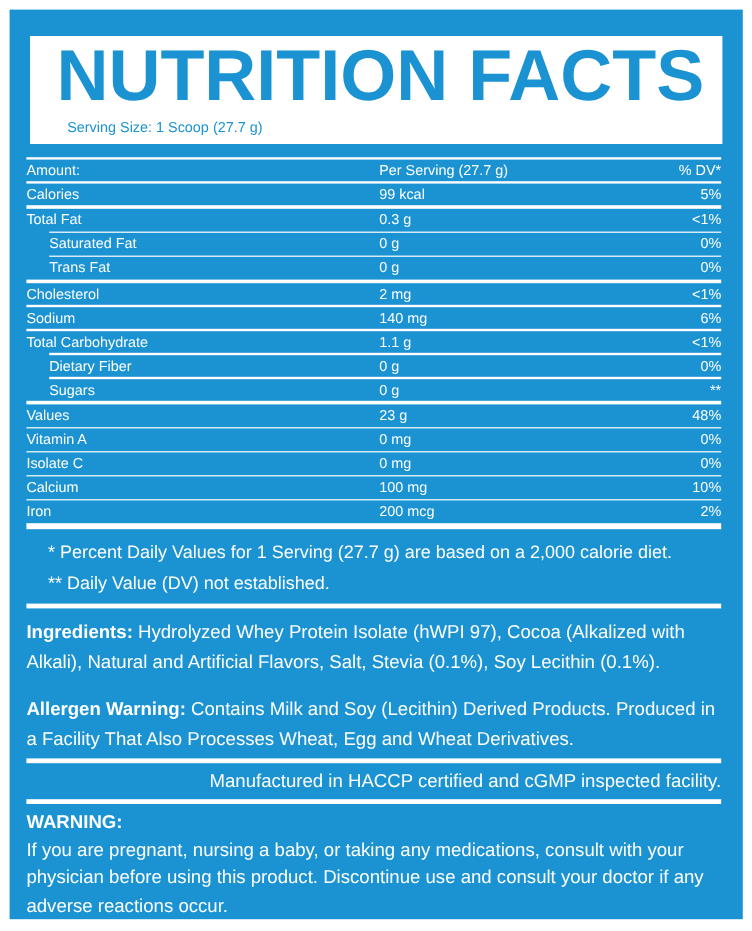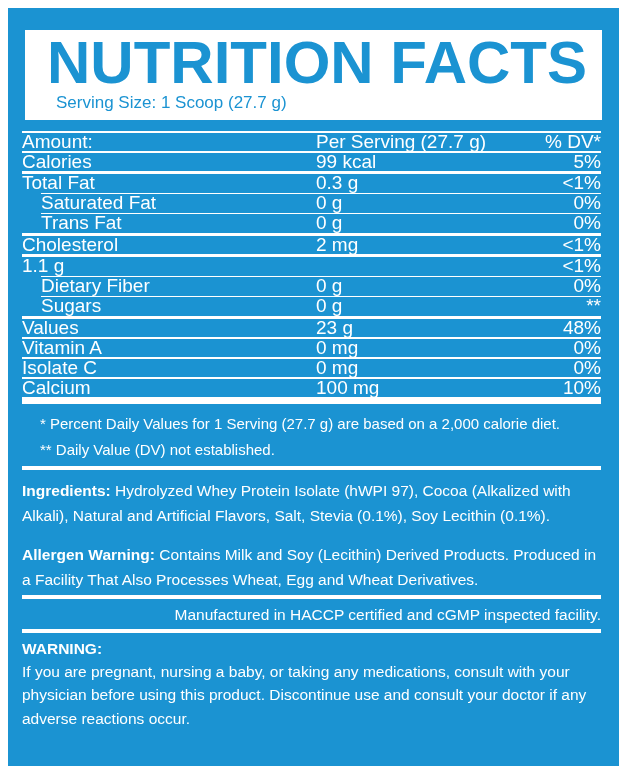--- a/index.html
+++ b/index.html
@@ -27,33 +27,33 @@
     position:absolute;left:22px;top:0px;
     font-size:60px;
     font-weight:bold;
     letter-spacing:0px;
     color:var(--blue,#1b93d2);
     line-height:66px;
     white-space:nowrap;
   }
   .serving{
     position:absolute;left:31px;bottom:7px;
-    font-size:17px;
+    font-size:12px;
     color:var(--blue,#1b93d2);
   }
   
   .ntable{
     margin:11px 18px 0 14px;
     color:#ffffff;
   }
   .row{
     display:flex;
     align-items:center;
     height:18.5px;
-    font-size:19px;
+    font-size:12px;
     line-height:18.5px;
     white-space:nowrap;
   }
   .row .c-label{width:294px;}
   .row.indent .c-label{padding-left:19px;width:275px;}
   .row .c-amount{flex:1;}
   .row .c-dv{width:90px;text-align:right;}
   .sep{background:#ffffff;height:1.5px;}
   .sep.thick{height:3px;}
   .sep.xthick{height:5px;}
@@ -144,22 +144,28 @@
           <span class="c-amount">0 g</span>
           <span class="c-dv">0%</span>
         </div>
         <div class="sep thick"></div>
         <div class="row">
           <span class="c-label">Cholesterol</span>
           <span class="c-amount">2 mg</span>
           <span class="c-dv">&lt;1%</span>
         </div>
         <div class="sep thin"></div>
-        <div class="sep thin"></div>
-        <div class="row">
+        <div class="row">
+          <span class="c-label">Sodium</span>
+          <span class="c-amount">140 mg</span>
+          <span class="c-dv">6%</span>
+        </div>
+        <div class="sep thin"></div>
+        <div class="row">
+          <span class="c-label">Total Carbohydrate</span>
           <span class="c-amount">1.1 g</span>
           <span class="c-dv">&lt;1%</span>
         </div>
         <div class="sep thin ind"></div>
         <div class="row indent">
           <span class="c-label">Dietary Fiber</span>
           <span class="c-amount">0 g</span>
           <span class="c-dv">0%</span>
         </div>
         <div class="sep thin ind"></div>
@@ -186,20 +192,25 @@
           <span class="c-amount">0 mg</span>
           <span class="c-dv">0%</span>
         </div>
         <div class="sep thin"></div>
         <div class="row">
           <span class="c-label">Calcium</span>
           <span class="c-amount">100 mg</span>
           <span class="c-dv">10%</span>
         </div>
         <div class="sep thin"></div>
+        <div class="row">
+          <span class="c-label">Iron</span>
+          <span class="c-amount">200 mcg</span>
+          <span class="c-dv">2%</span>
+        </div>
         <div class="sep xthick"></div>
       </div>
   </div>
 
   <div class="fnotes">
     <div>* Percent Daily Values for 1 Serving (27.7 g) are based on a 2,000 calorie diet.</div>
     <div>** Daily Value (DV) not established.</div>
   </div>
 
   <div class="rule r-after-fn"></div>

